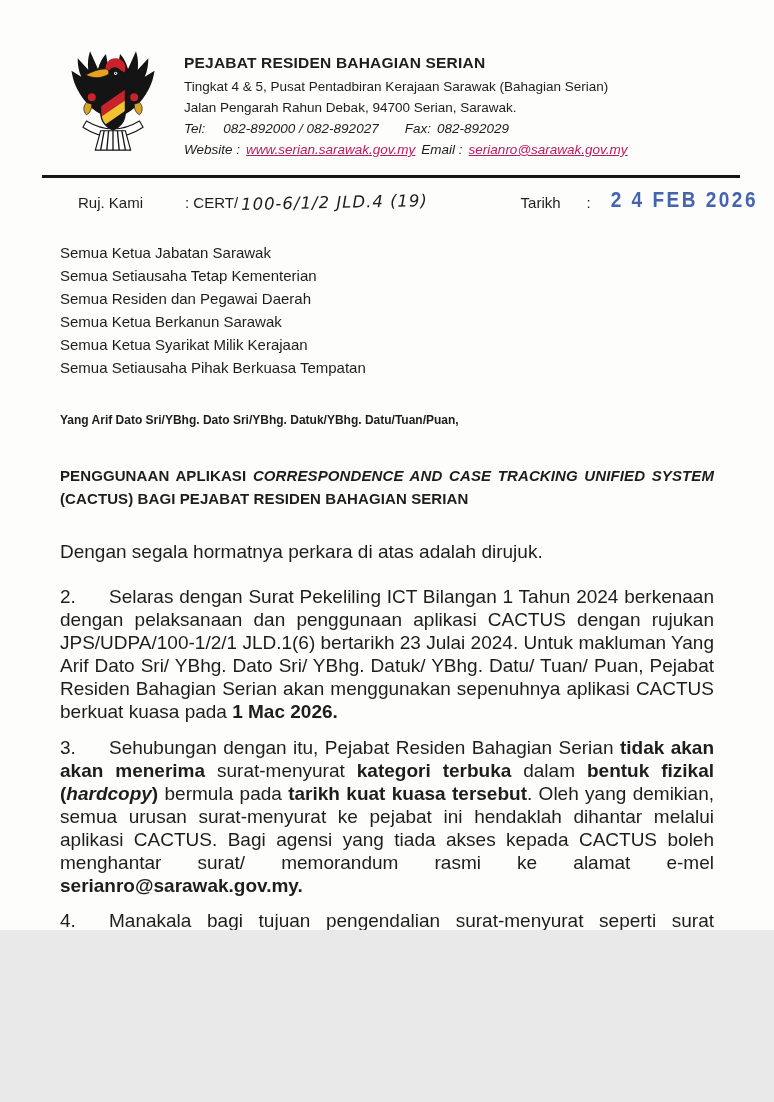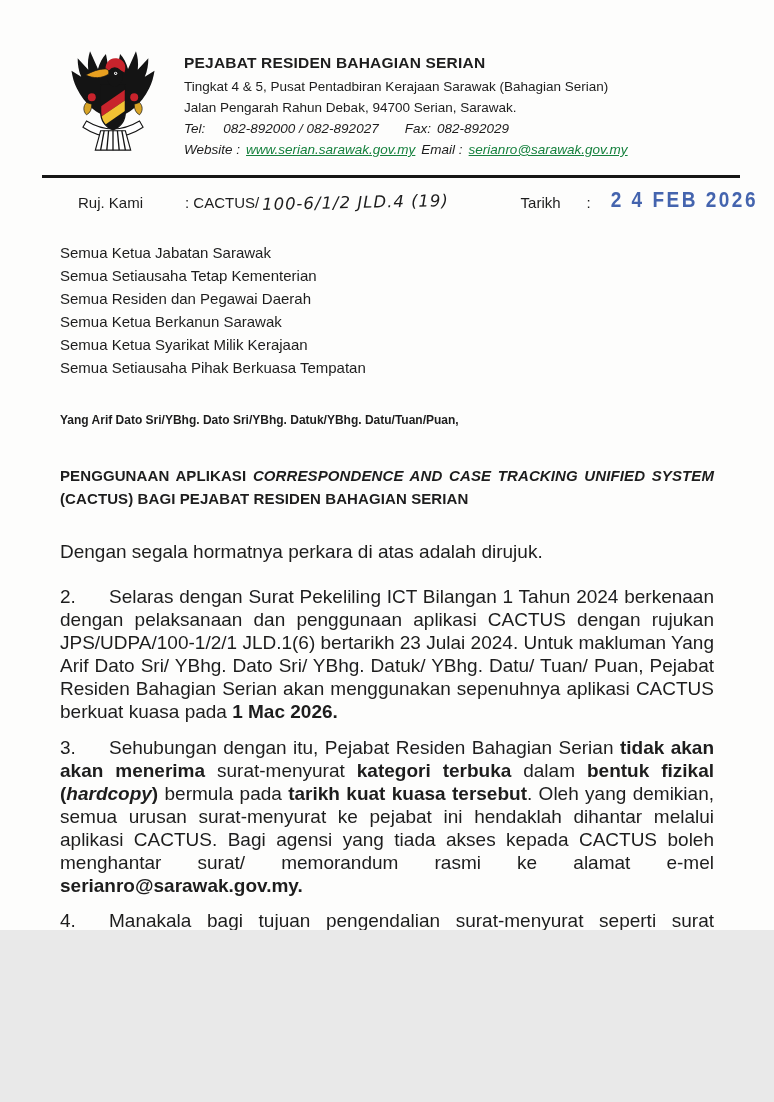--- a/index.html
+++ b/index.html
@@ -9,21 +9,21 @@
   }
   
   .header{display:flex;padding:44px 34px 0 60px;gap:18px;}
   .crest{width:106px;height:124px;flex:none;}
   .head-text{padding-top:8px;font-size:13.5px;line-height:21px;}
   .office-name{font-size:15.5px;font-weight:bold;letter-spacing:.2px;margin-bottom:3px;}
   .contact-line{font-style:italic;}
   .tel-gap{display:inline-block;width:18px;}
   .fax-gap{display:inline-block;width:26px;}
   .lbl-gap{display:inline-block;width:6px;}
-  .link{color:#15803d;text-decoration:underline;font-style:italic;}
+  .link{color:#be185d;text-decoration:underline;font-style:italic;}
   .rule{margin:7px 34px 0 42px;border-top:3.5px solid #161616;}
   
   .ref-row{display:flex;align-items:baseline;margin:13px 16px 0 78px;font-size:15px;}
   .ref-label{width:107px;flex:none;}
   .handwritten{
     display:inline-block;font-family:"DejaVu Sans",sans-serif;font-style:italic;
     font-size:16.5px;letter-spacing:1px;transform:rotate(-1.2deg);margin-left:3px;
   }
   .date-group{margin-left:auto;display:flex;align-items:baseline;}
   .date-colon{margin:0 20px 0 26px;}
@@ -115,21 +115,21 @@
       <div class="contact-line">
         <span>Website :</span><span class="lbl-gap"></span><span class="link">www.serian.sarawak.gov.my</span><span class="lbl-gap"></span><span>Email :</span><span class="lbl-gap"></span><span class="link">serianro@sarawak.gov.my</span>
       </div>
     </div>
   </div>
 
   <div class="rule"></div>
 
   <div class="ref-row">
     <span class="ref-label">Ruj. Kami</span>
-    <span>: CACTUS/</span>
+    <span>: CERT/</span>
     <span class="handwritten">100-6/1/2 JLD.4 (19)</span>
     <span class="date-group">
       <span>Tarikh</span>
       <span class="date-colon">:</span>
       <span class="date-stamp">2 4 FEB 2026</span>
     </span>
   </div>
 
   <div class="content">
 

